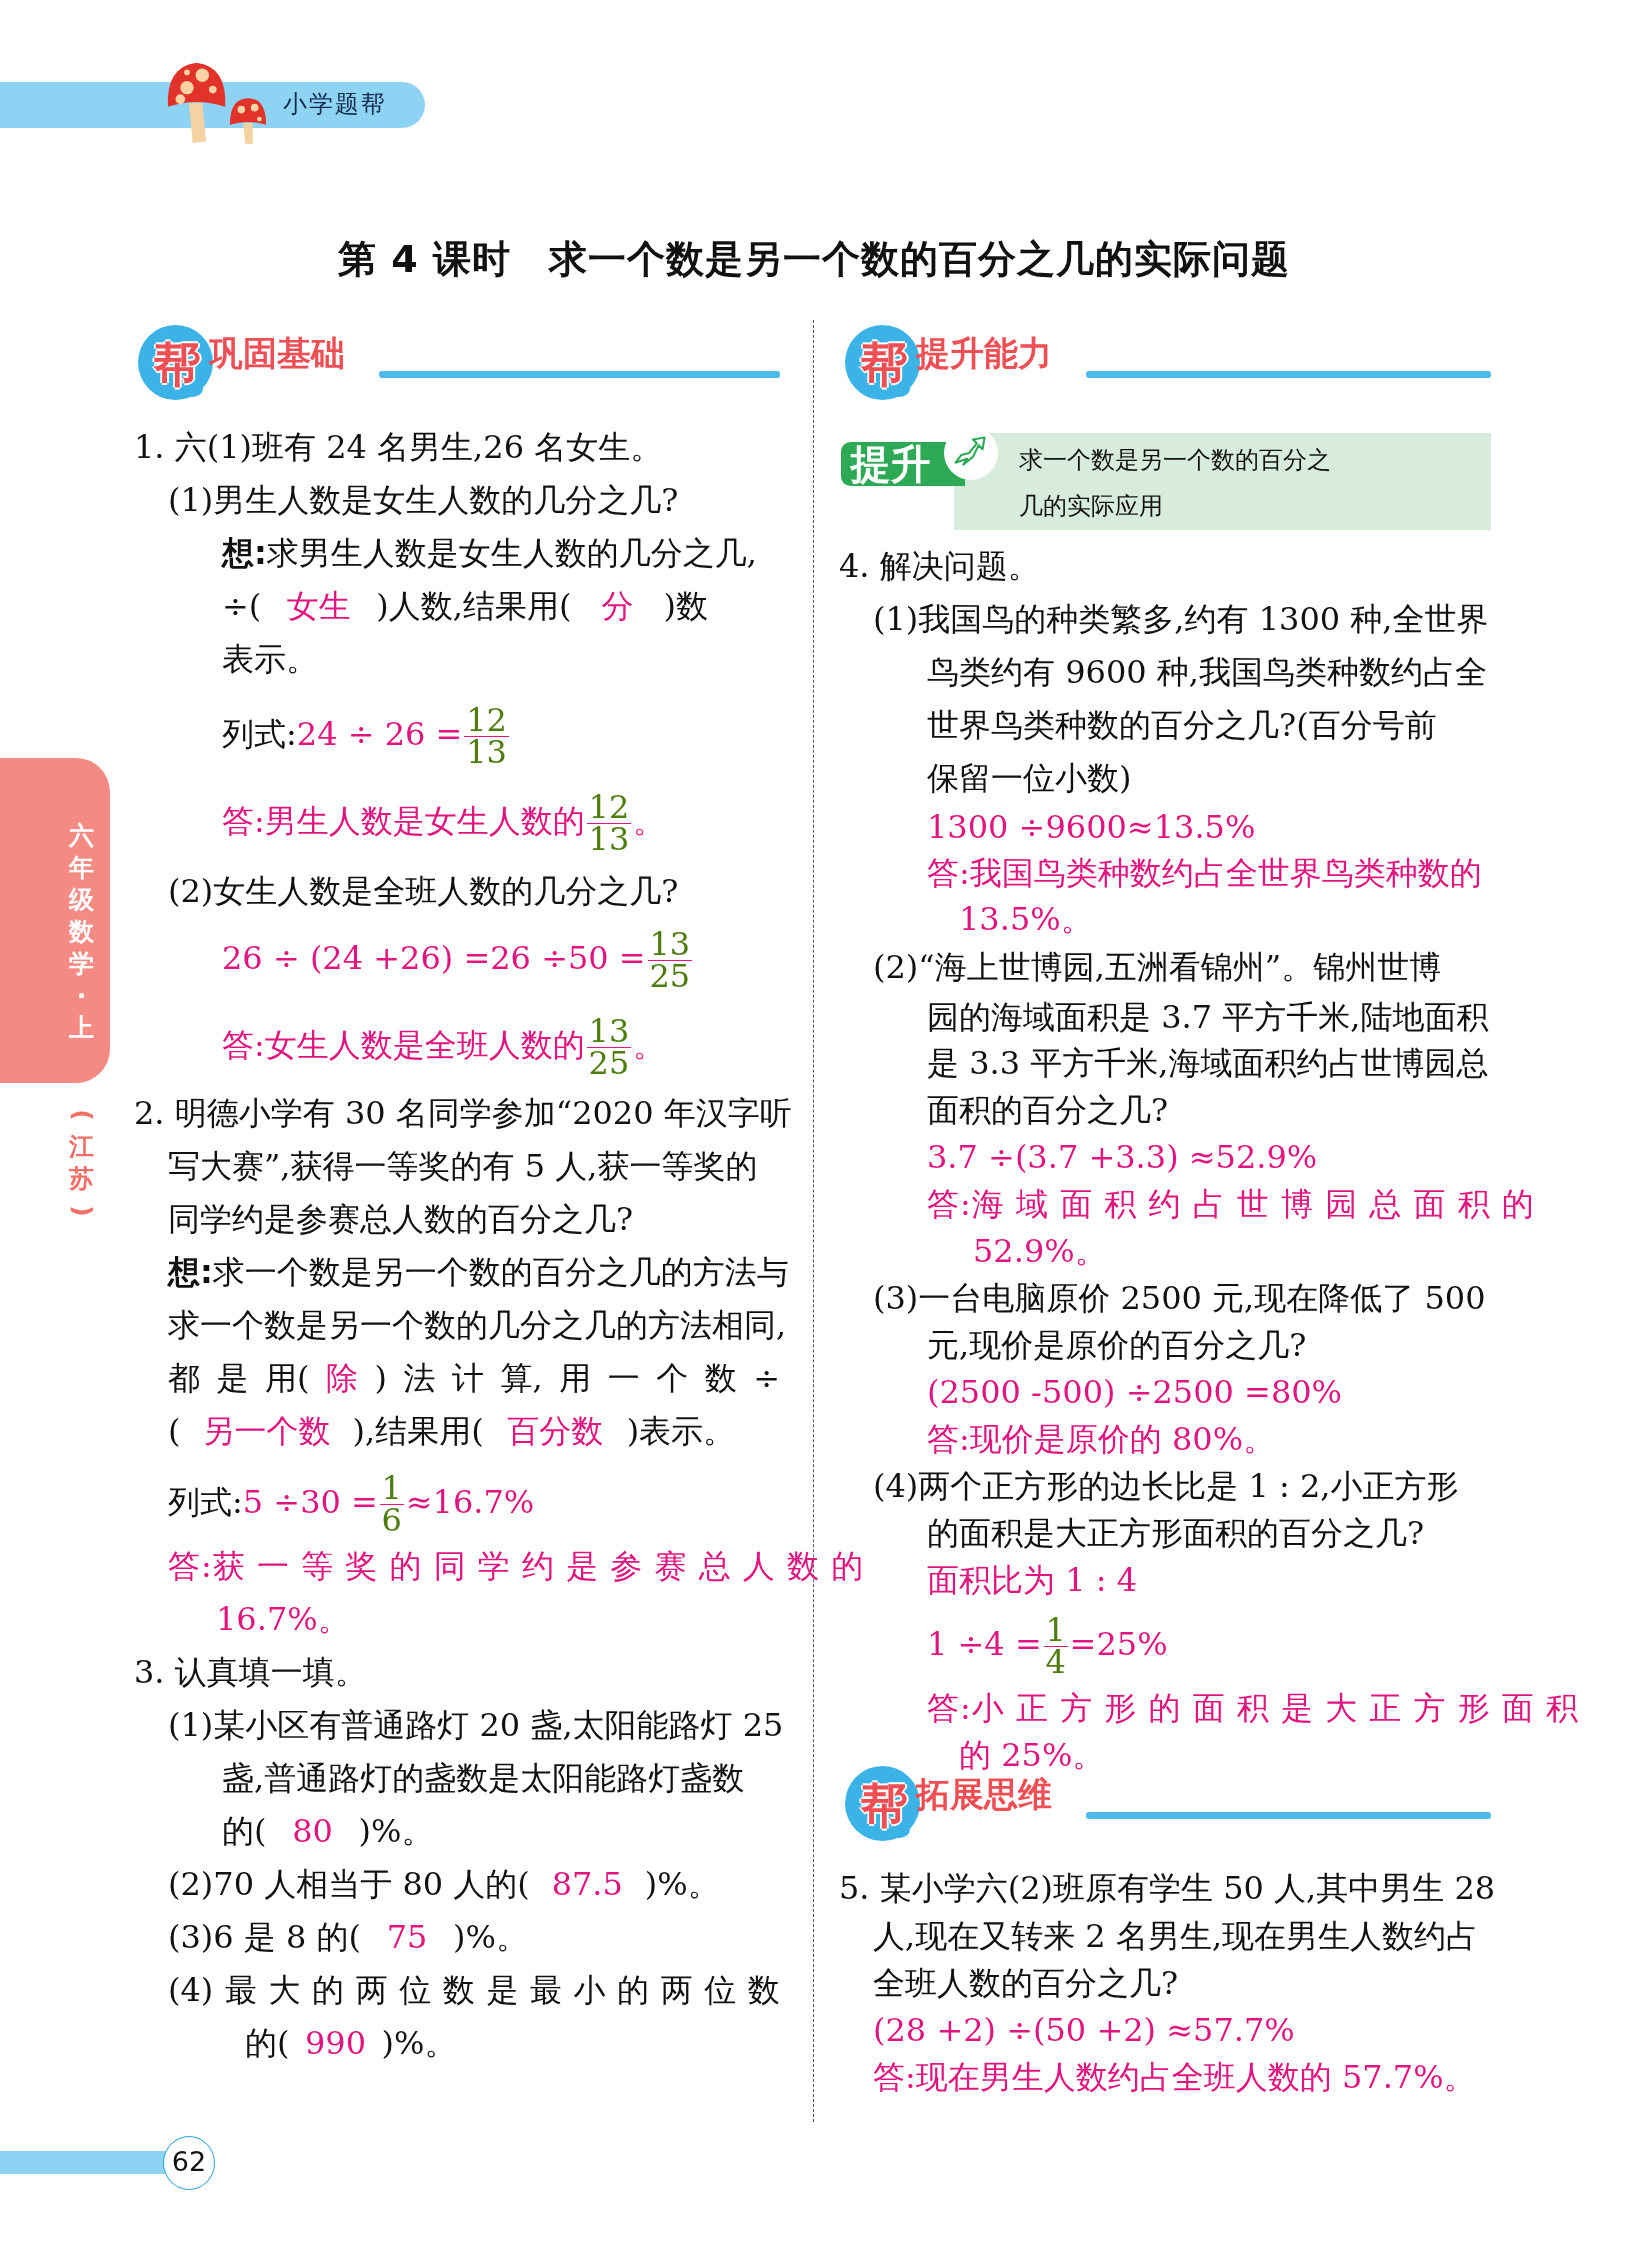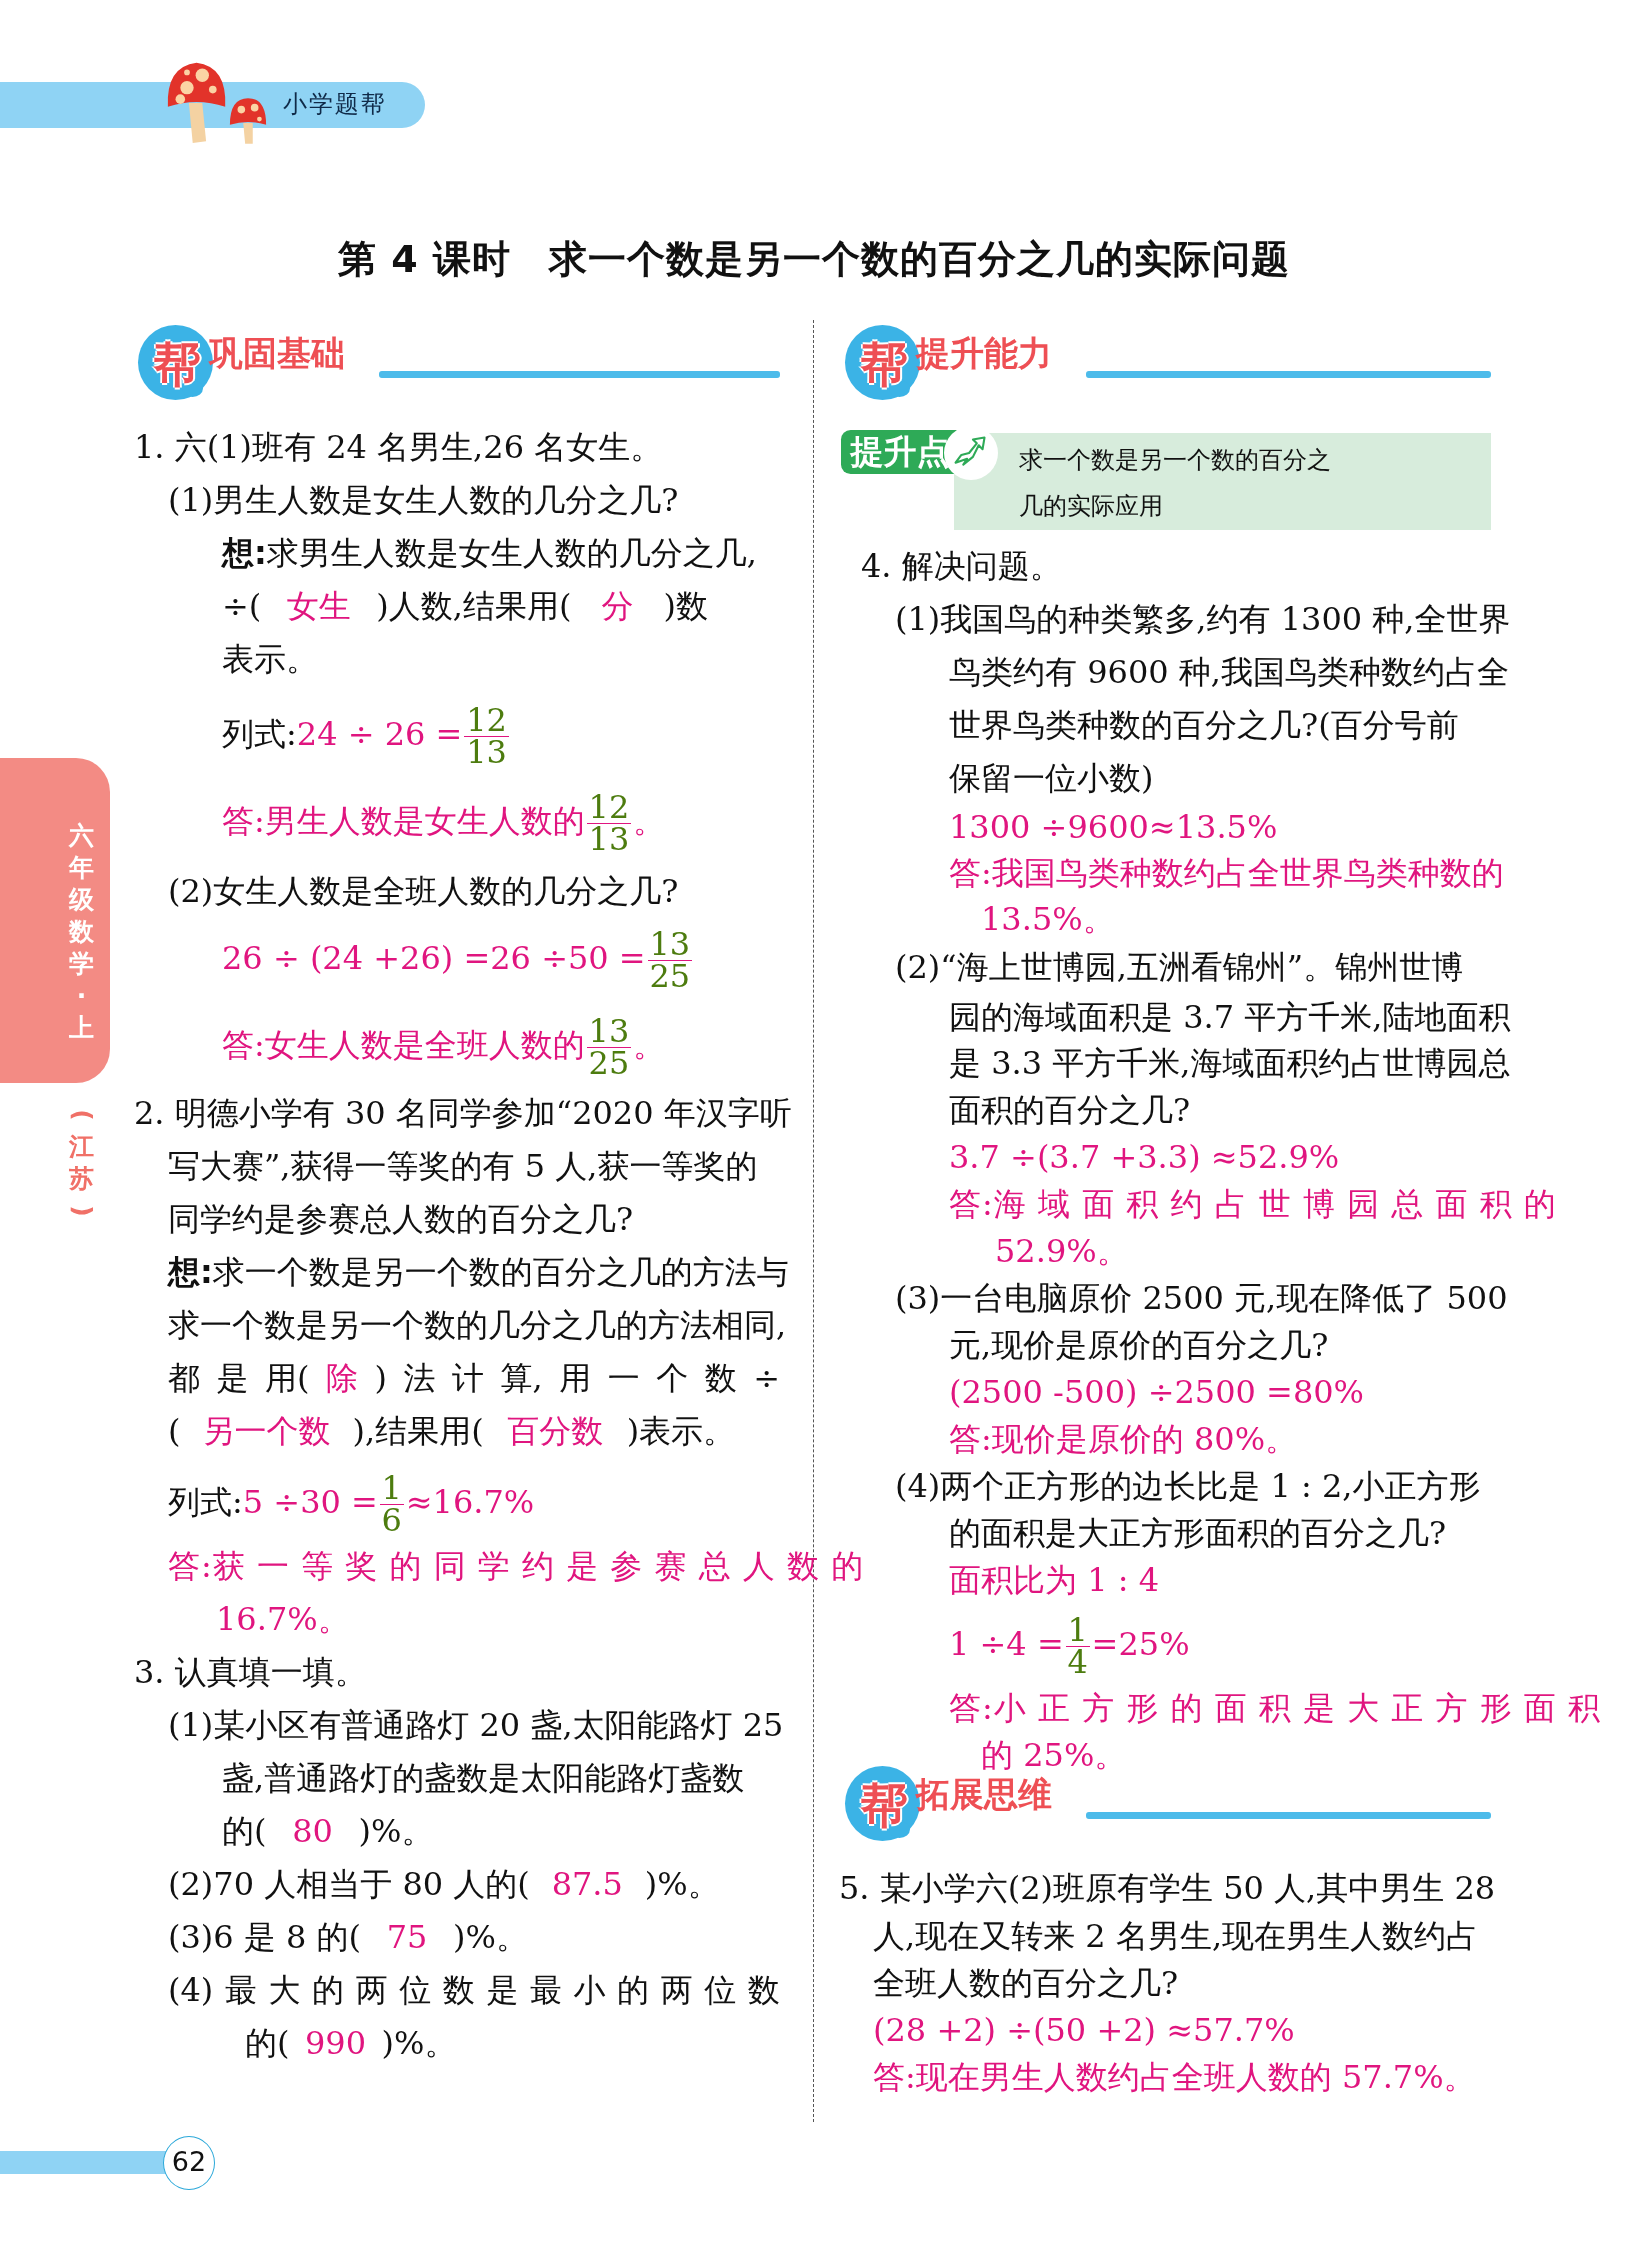--- a/index.html
+++ b/index.html
@@ -32,21 +32,21 @@
   .frac { display: inline-block; vertical-align: middle; text-align: center; line-height: 31px; margin: 0 1.9px; color: #4d7c0f; }
   .frac .num { display: block; border-bottom: 1.9px solid #e0157f; padding: 0 1.9px; }
   .frac .den { display: block; }
   .tall { height: 76px; line-height: 76px; }
   .just { display: flex; justify-content: space-between; }
 
   
   .tip { position: absolute; left: 841px; top: 430px; width: 650px; height: 99px; }
   .tip .box { position: absolute; left: 113px; top: 2.9px; width: 537px; height: 97px; background: #d7ecdc; }
   .tip .box .t { position: absolute; left: 65px; top: 0; font-size: 24px; line-height: 46px; padding-top: 3.8px; }
-  .tip .badge { position: absolute; left: 0; top: 0; height: 44px; width: 124px; background: #2eaa57; border-radius: 9.6px 0 0 9.6px; color: #fff; font-family: "DejaVu Sans", sans-serif; font-weight: bold; font-size: 33px; line-height: 44px; padding-left: 9.6px; }
+  .tip .badge { position: absolute; left: 0; top: 12px; height: 44px; width: 124px; background: #2eaa57; border-radius: 9.6px 0 0 9.6px; color: #fff; font-family: "DejaVu Sans", sans-serif; font-weight: bold; font-size: 40px; line-height: 44px; padding-left: 9.6px; }
   .tip .arrow { position: absolute; left: 103px; top: -3.8px; width: 54px; height: 54px; background: #fff; border-radius: 50%; }
 
   
   .side-tab { position: absolute; left: 0; top: 758px; width: 110px; height: 325px; background: #f38b84; border-radius: 0 34px 34px 0; }
   .side-text { position: absolute; left: 67px; top: 820px; width: 29px; font-family: "DejaVu Sans", sans-serif; font-weight: bold; font-size: 25px; color: #fff; line-height: 32px; text-align: center; }
   .side-region { position: absolute; left: 67px; top: 1099px; width: 29px; font-family: "DejaVu Sans", sans-serif; font-weight: bold; font-size: 25px; color: #f07067; line-height: 32px; text-align: center; }
 
   
   .page-bar { position: absolute; left: 0; top: 2151px; width: 172px; height: 23px; background: #8fd3f4; }
   .page-num { position: absolute; left: 163px; top: 2136px; width: 52px; height: 54px; border: 1.9px solid #2ba8d9; border-radius: 50%; background: #fff; font-family: "DejaVu Sans", sans-serif; font-size: 27px; text-align: center; line-height: 50px; color: #111; }
@@ -180,21 +180,21 @@
       <span>最</span>
       <span>小</span>
       <span>的</span>
       <span>两</span>
       <span>位</span>
       <span>数</span>
   </div>
   <div class="line" style="padding-left:111px"><span>的(</span><span class="blank" style="width:92px">990</span><span>)%。</span></div>
 </div>
 
-<div class="col" style="left:839px;top:540px;width:652px;margin-left:22px;">
+<div class="col" style="left:839px;top:540px;width:652px;">
   <div class="line">4. 解决问题。</div>
   <div class="line" style="padding-left:34px">(1)我国鸟的种类繁多,约有 1300 种,全世界</div>
   <div class="line" style="padding-left:88px">鸟类约有 9600 种,我国鸟类种数约占全</div>
   <div class="line" style="padding-left:88px">世界鸟类种数的百分之几?(百分号前</div>
   <div class="line" style="padding-left:88px">保留一位小数)</div>
   <div class="line ans" style="padding-left:88px;height:44px;line-height:44px">1300 ÷9600≈13.5%</div>
   <div class="line ans" style="padding-left:88px;height:48px;line-height:48px">答:我国鸟类种数约占全世界鸟类种数的</div>
   <div class="line ans" style="padding-left:120px;height:44px;line-height:44px">13.5%。</div>
   <div class="line" style="padding-left:34px">(2)“海上世博园,五洲看锦州”。锦州世博</div>
   <div class="line" style="padding-left:88px;height:46px;line-height:46px">园的海域面积是 3.7 平方千米,陆地面积</div>

